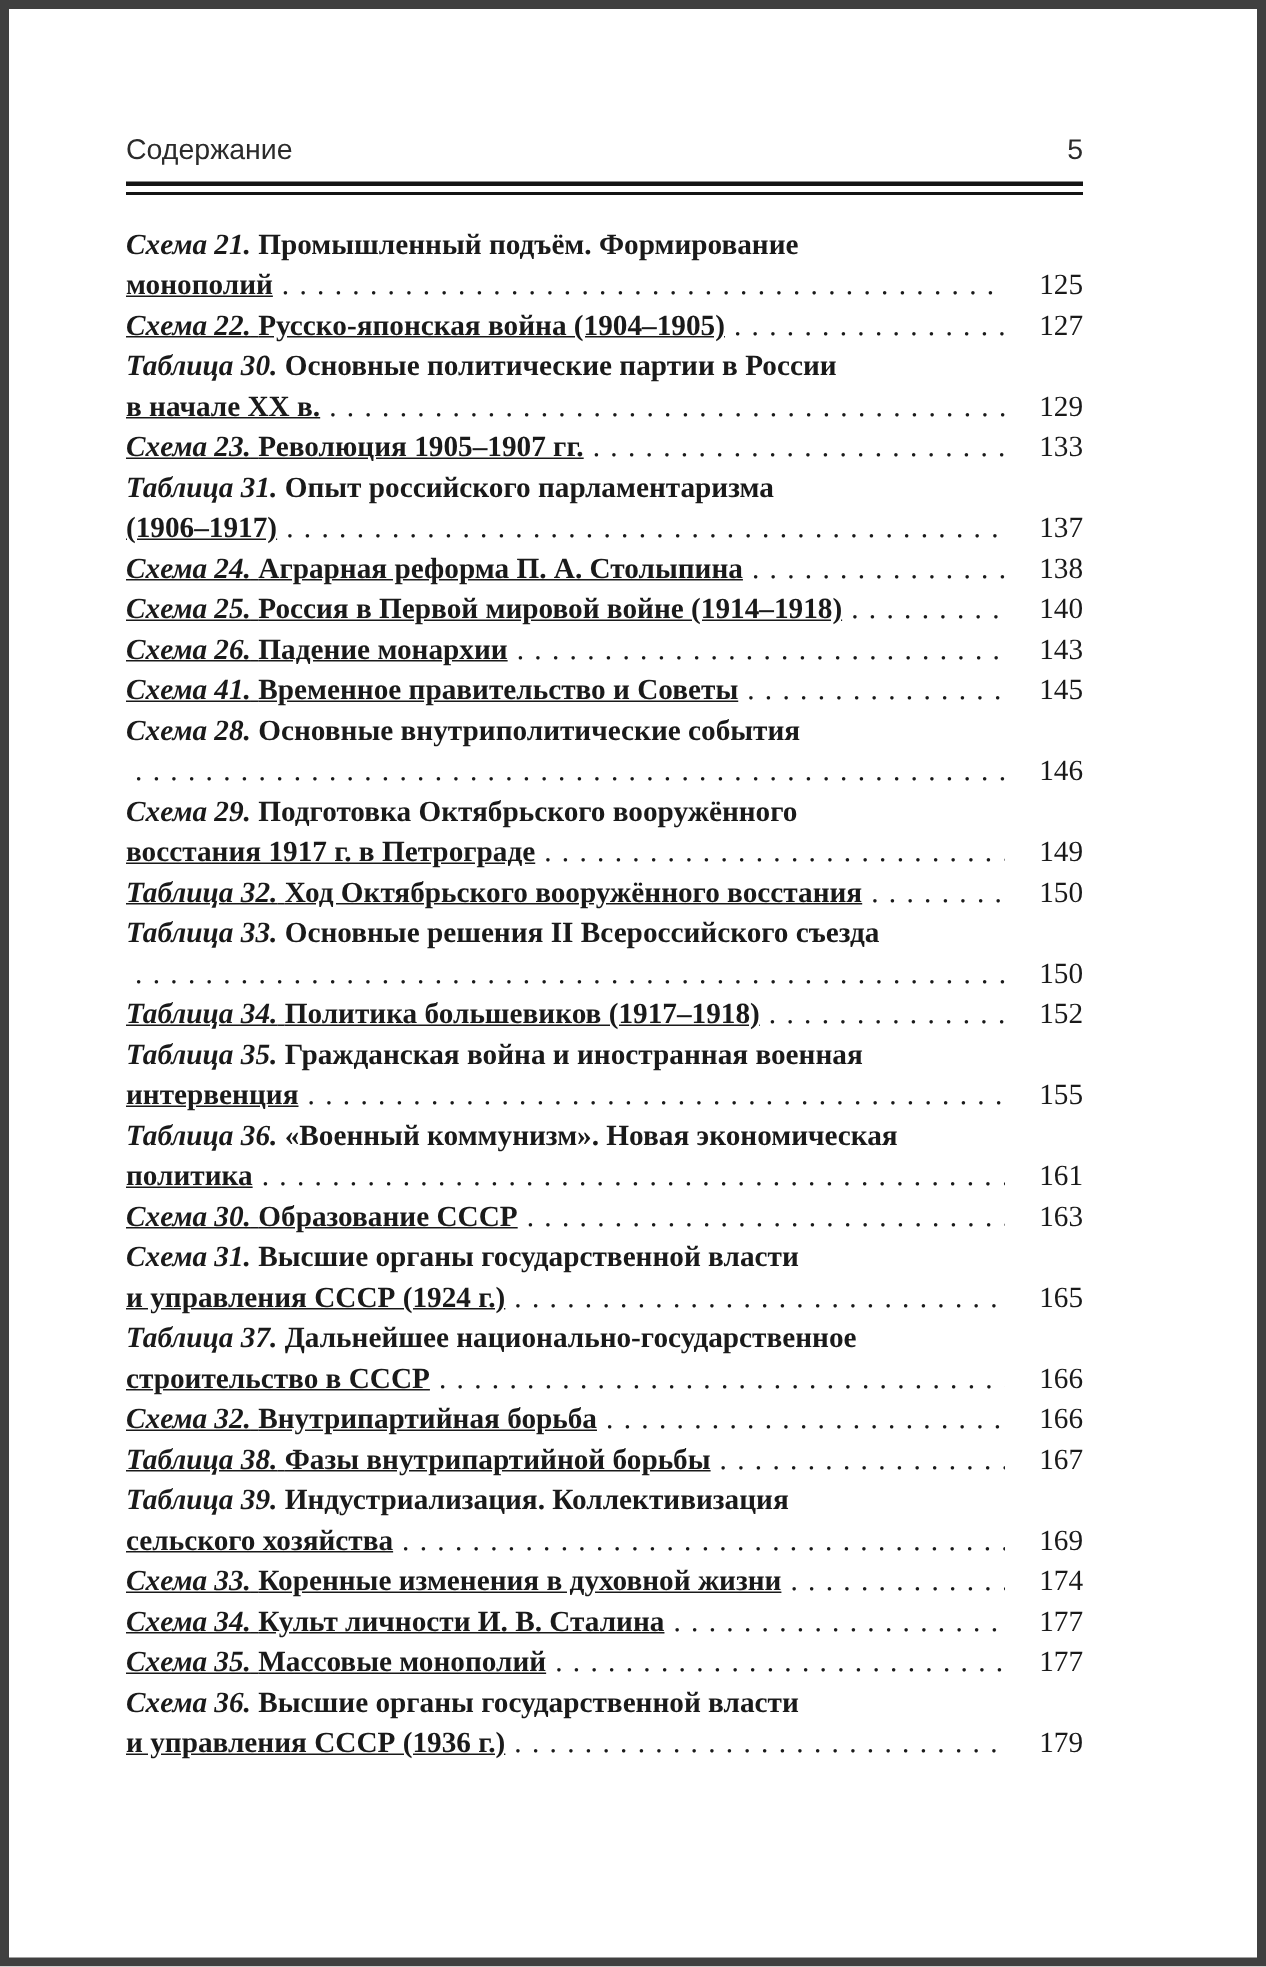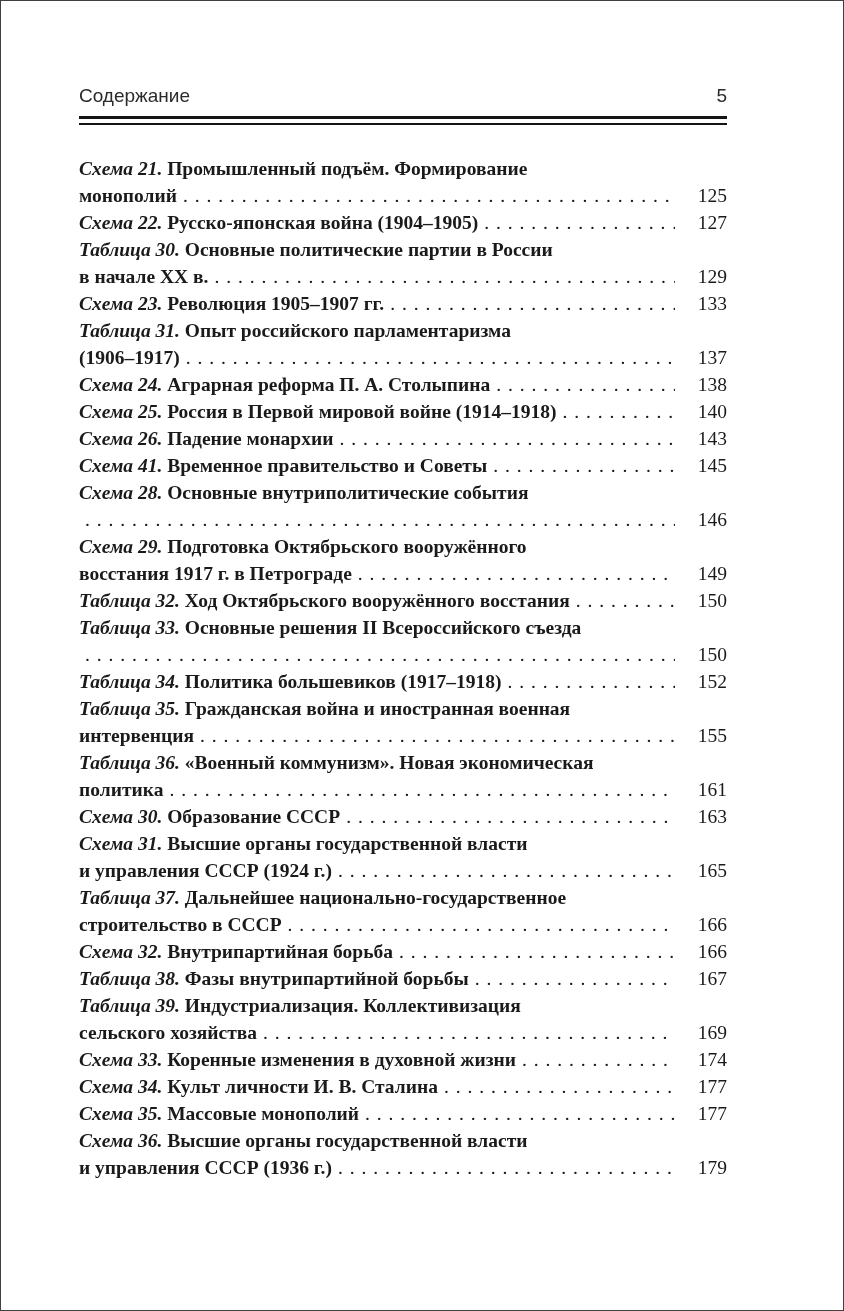--- a/index.html
+++ b/index.html
@@ -1,21 +1,21 @@
 <!DOCTYPE html>
 <html><head>
 <meta charset="utf-8">
 <style>
   html, body { margin: 0; padding: 0; background: #ffffff; }
   .page {
     width: 844px;
     height: 1311px;
     box-sizing: border-box;
     background: #ffffff;
-    border: 1px solid #404040;
+    border: 6px solid #404040;
     padding: 84px 116px 0 78px;
     font-family: "Liberation Serif", serif;
     color: #1a1a1a;
     position: relative;
     overflow: hidden;
   }
   .running-header {
     display: flex;
     justify-content: space-between;
     align-items: baseline;
@@ -23,32 +23,32 @@
     font-size: 19px;
     color: #2b2b2b;
   }
   .double-rule {
     margin-top: 9px;
     height: 4px;
     border-top: 3px solid #141414;
     border-bottom: 2px solid #141414;
   }
   .toc {
-    margin-top: 30px;
+    margin-top: 20px;
     font-size: 19.5px;
     line-height: 27px;
   }
   .entry { }
   .line { display: block; }
   .line.last {
     display: flex;
     align-items: baseline;
   }
   .line .text { white-space: normal; }
-  .line.last .text { white-space: nowrap; flex: 0 0 auto; }
+  .line.last .text { white-space: nowrap; flex: 0 0 auto; text-decoration: underline; }
   .label {
     font-style: italic;
     font-weight: 700;
   }
   .title {
     font-weight: 700;
   }
   .leader {
     flex: 1 1 auto;
     overflow: hidden;

